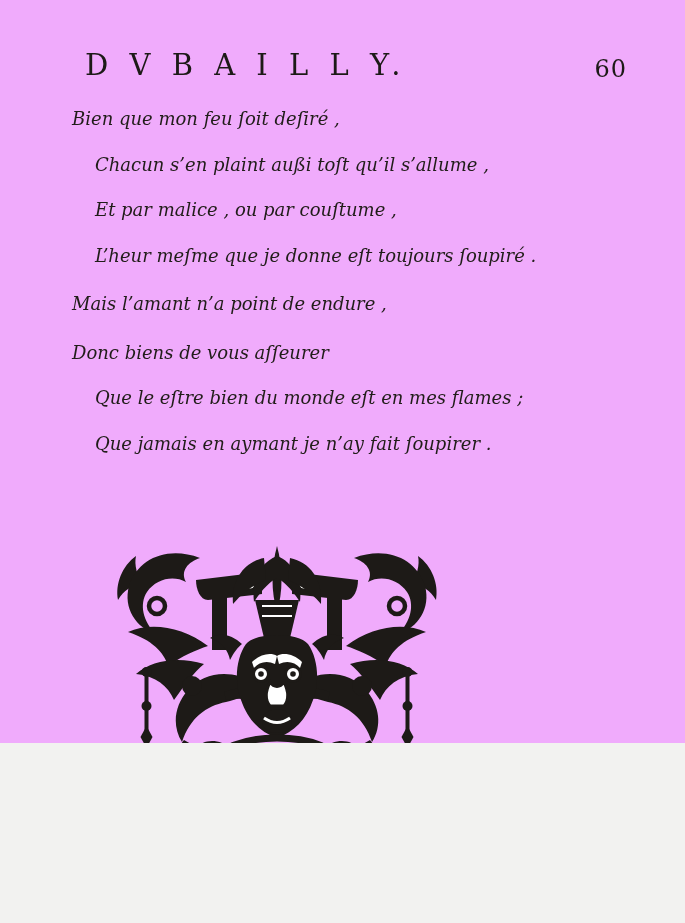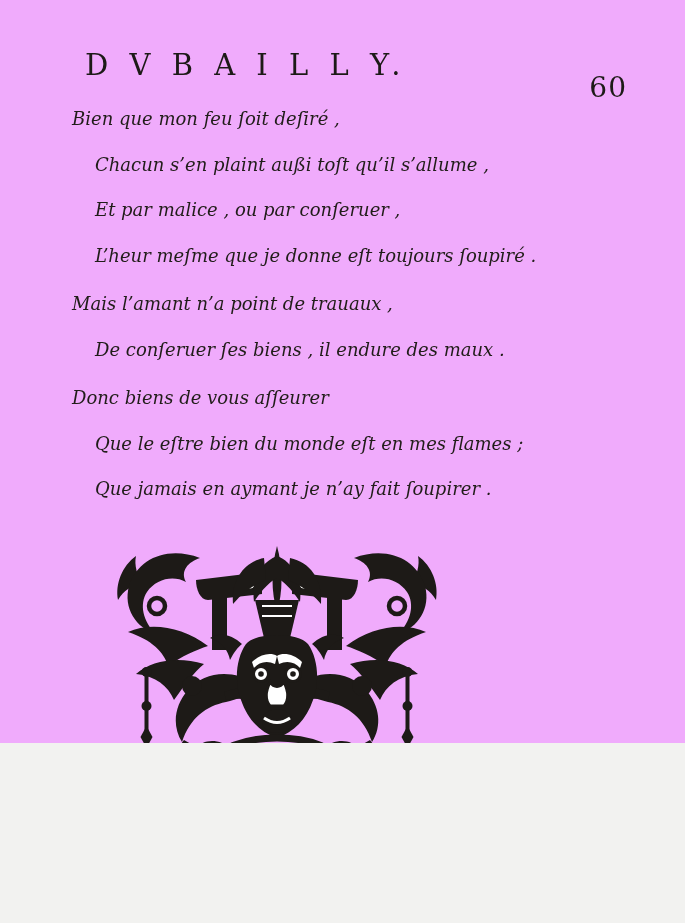--- a/index.html
+++ b/index.html
@@ -13,22 +13,22 @@
     position:relative;width:685px;height:743px;
     background:#f0abfc;color:#1d1a17;overflow:hidden;
   }
   
   .running-head{
     position:absolute;left:85px;top:48px;width:540px;
     font-size:29px;letter-spacing:6px;color:#1d1a17;
     white-space:nowrap;
   }
   .folio{
-    position:absolute;right:58px;top:71px;
-    font-size:28px;letter-spacing:1px;color:#1d1a17;
+    position:absolute;right:58px;top:55px;
+    font-size:24px;letter-spacing:1px;color:#1d1a17;
   }
   
   .poem{
     position:absolute;left:72px;top:104px;width:560px;
     font-style:italic;font-size:18px;line-height:29.5px;
     color:#211d19;
   }
   .stanza{margin:0 0 19px 0;}
   .stanza p{margin:0;white-space:nowrap;}
   .stanza p.indent{padding-left:23px;margin-top:16px;}
@@ -44,26 +44,25 @@
 
 <div class="page">
 
   <div class="running-head">D V B A I L L Y.</div>
   <div class="folio">60</div>
 
   <div class="poem">
     <div class="stanza">
       <p class="line">Bien que mon feu ſoit deſiré ,</p>
       <p class="line indent">Chacun s’en plaint außi toſt qu’il s’allume ,</p>
-      <p class="line indent">Et par malice , ou par conſeruer ,</p>
+      <p class="line indent">Et par malice , ou par couſtume ,</p>
       <p class="line indent">L’heur meſme que je donne eſt toujours ſoupiré .</p>
     </div>
     <div class="stanza">
-      <p class="line">Mais l’amant n’a point de trauaux ,</p>
-      <p class="line indent">De conſeruer ſes biens , il endure des maux .</p>
+      <p class="line">Mais l’amant n’a point de endure ,</p>
     </div>
     <div class="stanza">
       <p class="line">Donc biens de vous aſſeurer</p>
       <p class="line indent">Que le eſtre bien du monde eſt en mes flames ;</p>
       <p class="line indent">Que jamais en aymant je n’ay fait ſoupirer .</p>
     </div>
   </div>
 
   <div class="ornament">
     <svg viewBox="0 0 330 340" xmlns="http://www.w3.org/2000/svg" aria-hidden="true">

